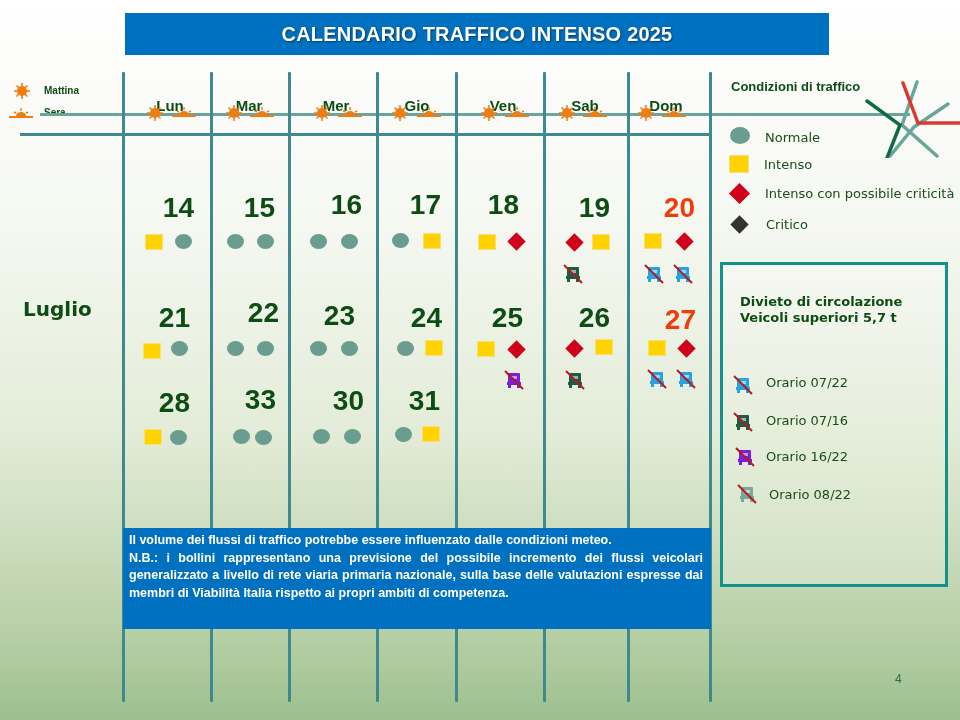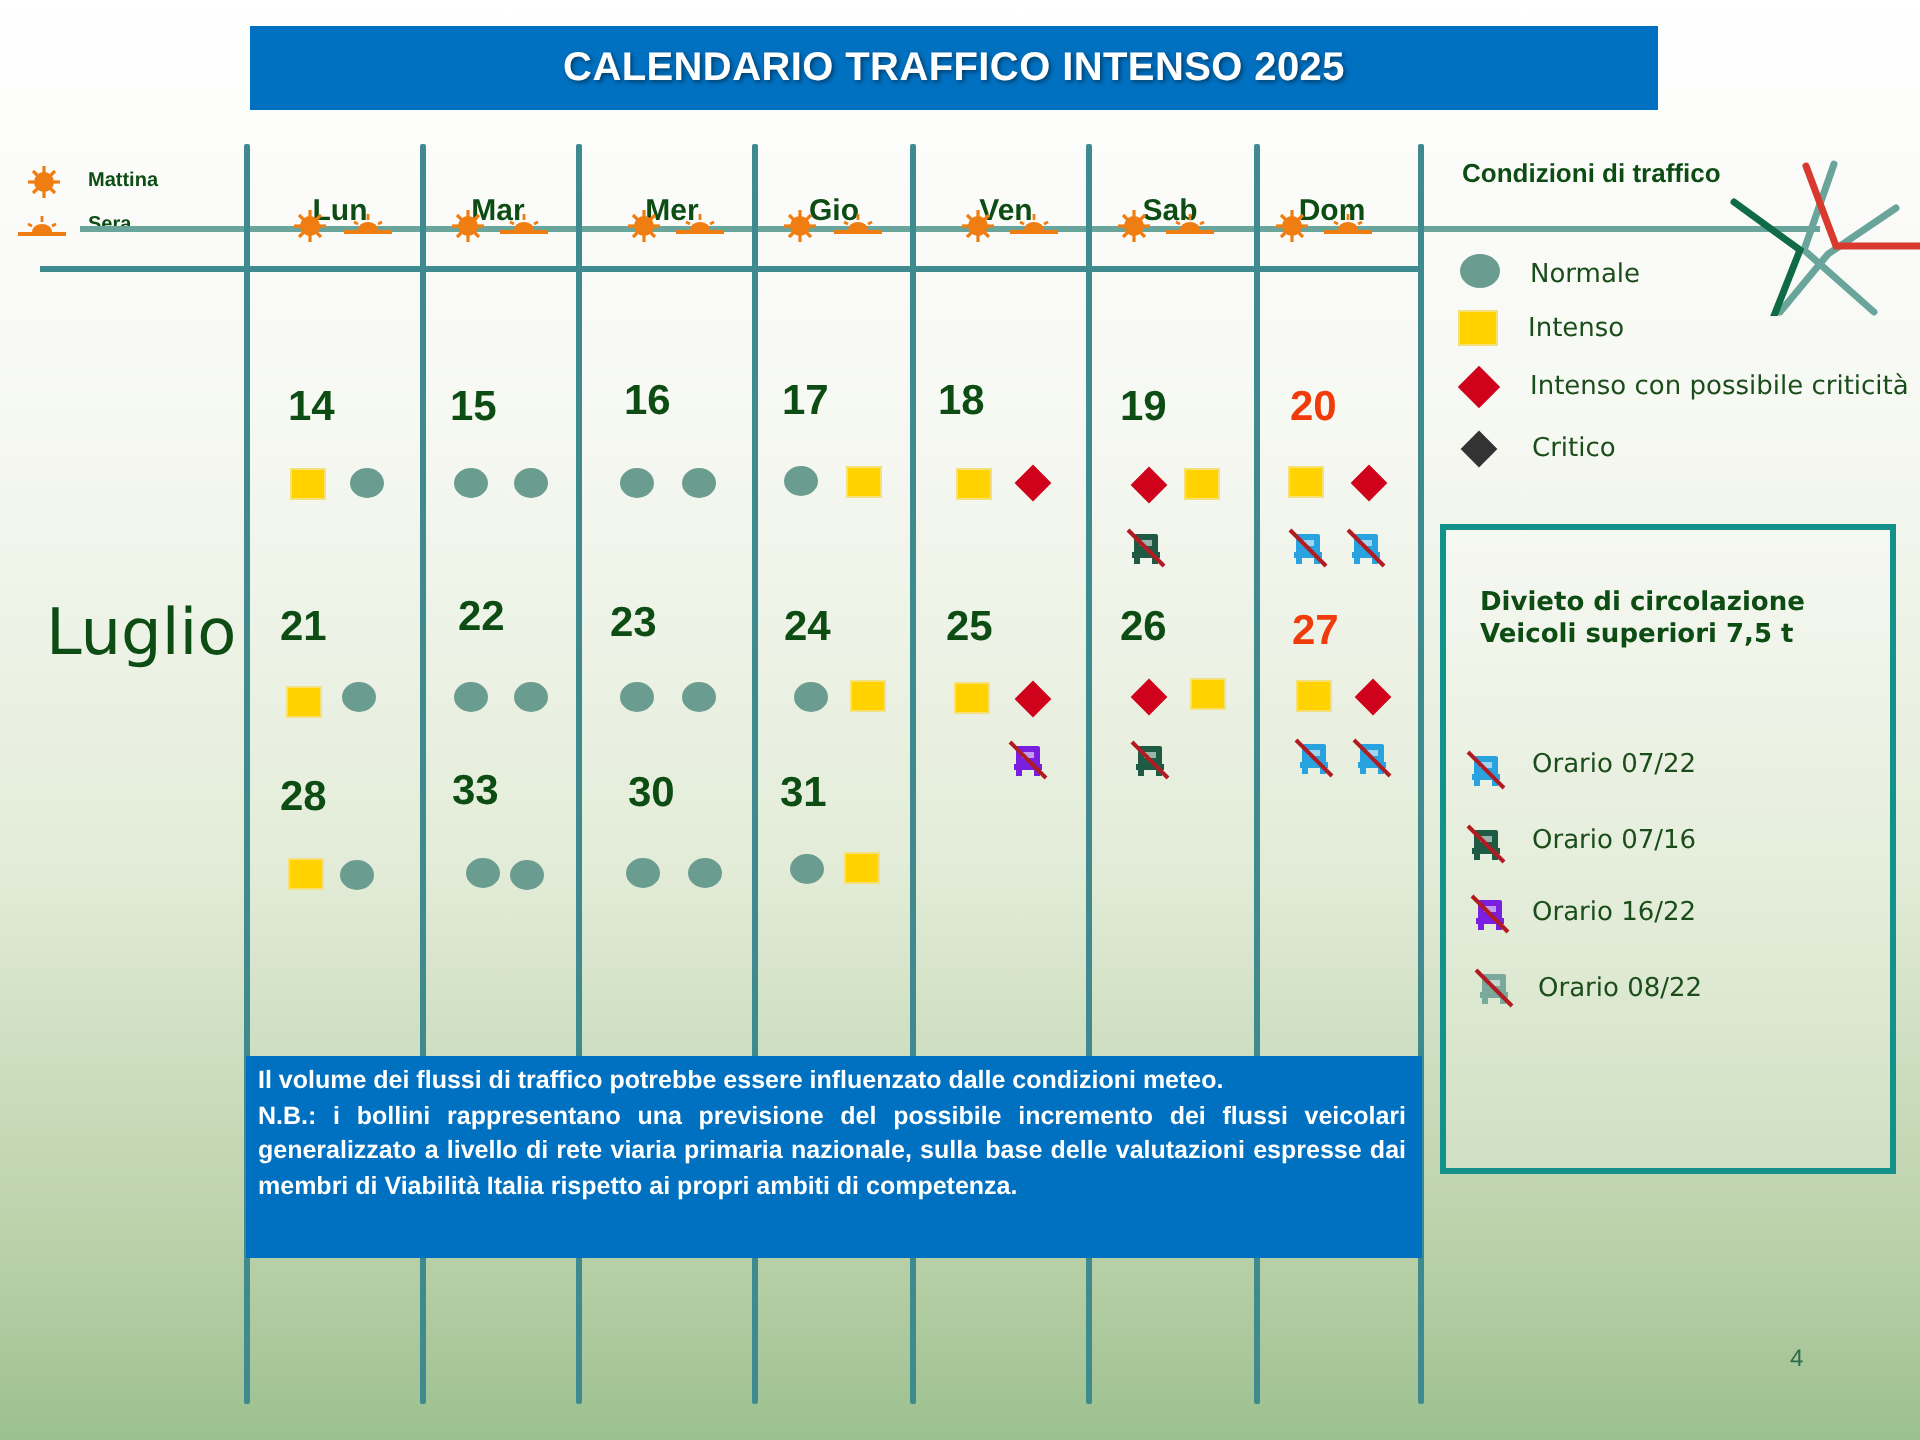--- a/index.html
+++ b/index.html
@@ -16,28 +16,28 @@
       color: #fff; font-weight: bold; font-size: 20px;
       display: flex; align-items: center; justify-content: center;
       text-shadow: 1px 1px 2px rgba(0,0,0,0.45);
       letter-spacing: 0.2px;
     }
     .vline { width: 3px; background: #3f8a8f; top: 72px; height: 630px; border-radius: 1px; }
     .hline { height: 3px; background: #6aa59c; }
     .hline2 { height: 3px; background: #3f8a8f; }
     .day-hdr { top: 77px; font-weight: bold; font-size: 15px; color: #0d4d14; text-align: center; width: 60px; margin-top: 20px; }
     .legend-txt { font-weight: bold; font-size: 10px; color: #0d4d14; }
-    .daynum { font-weight: bold; font-size: 21px; color: #0d4d14; width: 50px; text-align: left; }
+    .daynum { font-weight: bold; font-size: 28px; color: #0d4d14; width: 50px; text-align: right; }
     .daynum.red { color: #f03c0a; }
     .dot { width: 17px; height: 15px; border-radius: 50%; background: #6a9d90; }
     .sq { width: 18px; height: 16px; background: #ffd200; border: 1px solid #f5e07a; }
     .dia { width: 13px; height: 13px; background: #d0021b; transform: rotate(45deg); }
     .dia.dark { background: #333; }
     .truck { width: 20px; height: 20px; }
-    .month { left: 23px; top: 297px; font-size: 32px; font-weight: normal; color: #0d4d14; font-family: "DejaVu Sans", sans-serif; }
+    .month { left: 23px; top: 297px; font-size: 20px; font-weight: bold; color: #0d4d14; font-family: "DejaVu Sans", sans-serif; }
     .cond-title { left: 731px; top: 79px; font-weight: bold; font-size: 13px; color: #0d4d14; }
     .leg-item-txt { font-size: 13px; color: #1a4d1a; font-family: "DejaVu Sans", sans-serif; }
     .ban-box {
       left: 720px; top: 262px; width: 228px; height: 325px;
       border: 3px solid #12928a;
       background: linear-gradient(to bottom, #f6f8f2 0%, #e3ecd8 60%, #d0e0c3 100%);
     }
     .ban-title { left: 740px; top: 294px; font-weight: bold; font-size: 13px; color: #0d4d14; line-height: 16px; font-family: "DejaVu Sans", sans-serif; }
     .nb-box {
       left: 123px; top: 528px; width: 588px; height: 101px;
@@ -267,21 +267,21 @@
 <div class="abs sq" style="left:729px;top:155px;width:20px;height:18px"></div>
 <div class="abs leg-item-txt" style="left:764px;top:157px">Intenso</div>
 <div class="abs dia" style="left:732px;top:186px;width:15px;height:15px"></div>
 <div class="abs leg-item-txt" style="left:765px;top:186px">Intenso con possibile criticità</div>
 <div class="abs dia dark" style="left:733px;top:218px;width:13px;height:13px"></div>
 <div class="abs leg-item-txt" style="left:766px;top:217px">Critico</div>
 
 <div class="abs ban-box"></div>
 <div class="abs ban-title">
   <div>Divieto di circolazione</div>
-  <div>Veicoli superiori 7,5 t</div>
+  <div>Veicoli superiori 5,7 t</div>
 </div>
 <svg class="abs truck" style="left:733px;top:375px;color:#29a3e0">
     <use href="#truck"></use>
   </svg>
 <div class="abs leg-item-txt" style="left:766px;top:375px">Orario 07/22</div>
 <svg class="abs truck" style="left:733px;top:412px;color:#1f5a45">
     <use href="#truck"></use>
   </svg>
 <div class="abs leg-item-txt" style="left:766px;top:413px">Orario 07/16</div>
 <svg class="abs truck" style="left:735px;top:447px;color:#7a1ee0">

